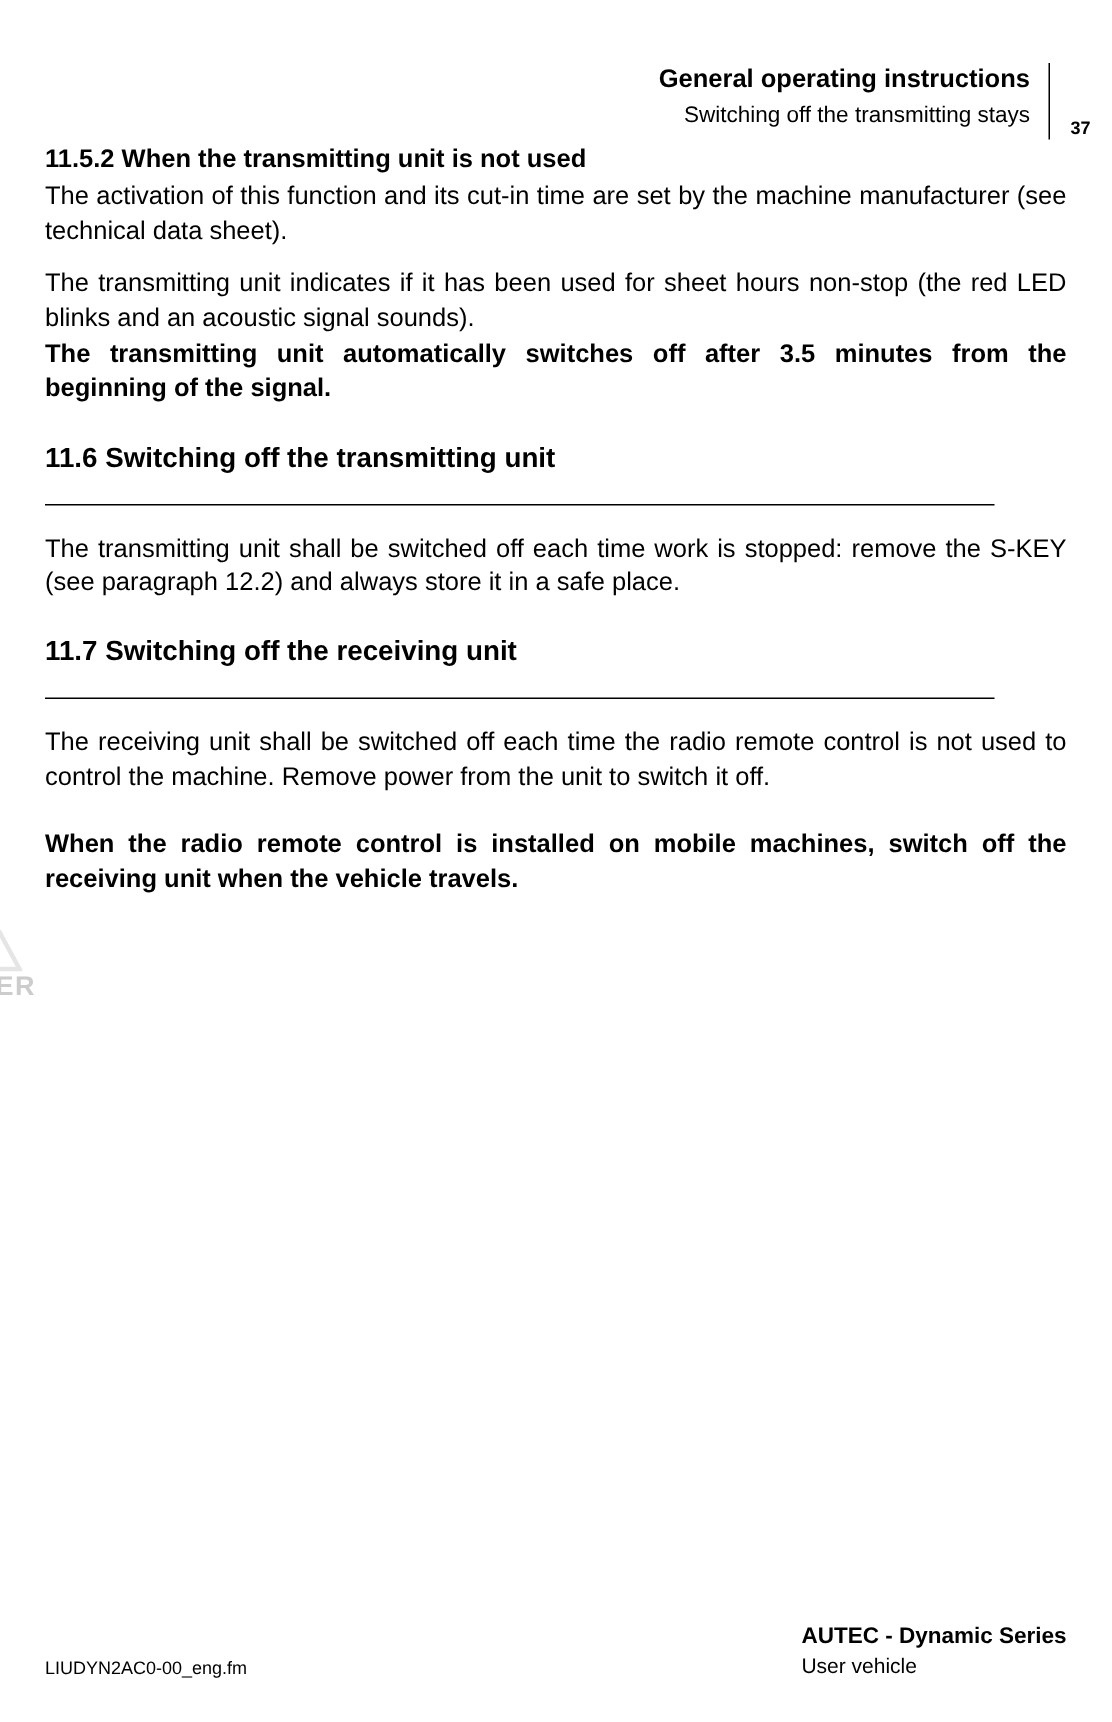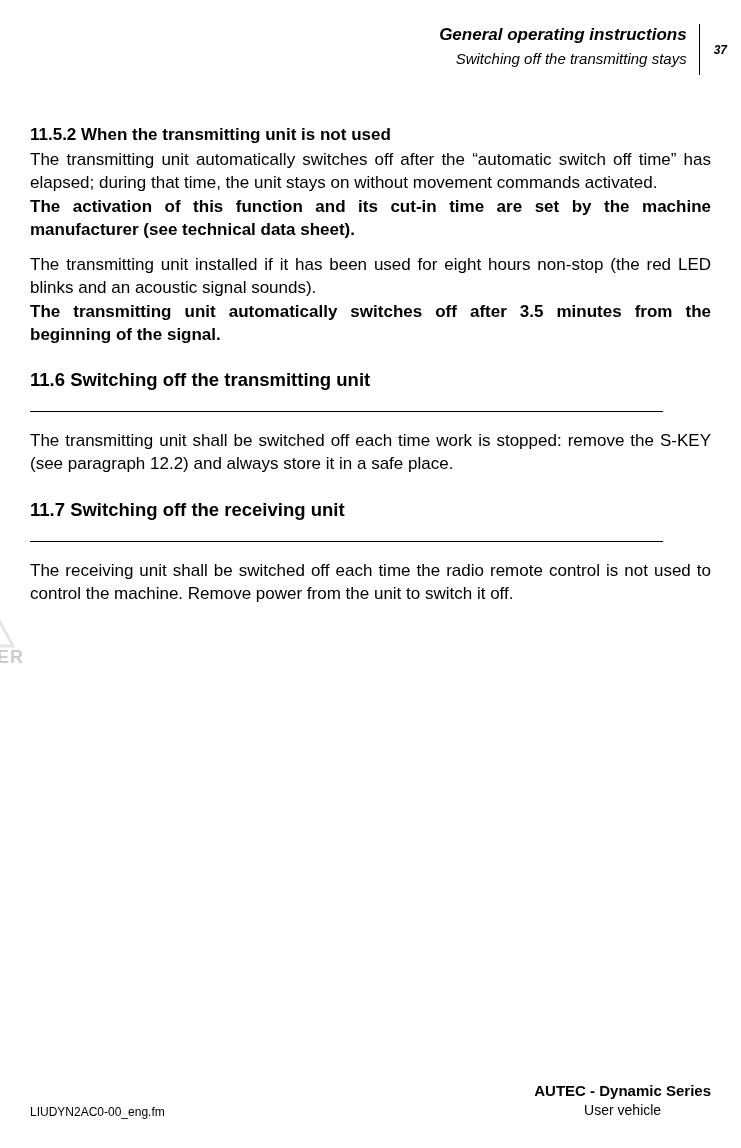--- a/index.html
+++ b/index.html
@@ -8,25 +8,24 @@
       height: 1148px;
       font-family: Arial, Helvetica, sans-serif;
       font-size: 17px;
       line-height: 1.35;
       color: #000;
       position: relative;
       background: #fff;
     }
     .header {
       position: absolute;
-      top: 24px;
+      top: 42px;
       right: 0;
       display: flex;
-      align-items: center;
-      font-style: italic;
+      align-items: flex-end;
     }
     .header-text {
       text-align: right;
       padding-right: 12px;
       border-right: 1.5px solid #000;
       padding-top: 0;
       padding-bottom: 6px;
     }
     .header-title {
       font-weight: bold;
@@ -36,21 +35,21 @@
       font-size: 15px;
       margin-top: 2px;
     }
     .page-num {
       font-weight: bold;
       font-size: 12px;
       padding: 0 14px;
     }
     .content {
       position: absolute;
-      top: 124px;
+      top: 95px;
       left: 30px;
       right: 30px;
     }
     .sub-heading {
       font-weight: bold;
       font-size: 17px;
       margin-top: 12px;
       margin-bottom: 2px;
     }
     .para {
@@ -83,21 +82,21 @@
       left: 30px;
       right: 30px;
       display: flex;
       justify-content: space-between;
       align-items: flex-end;
     }
     .footer-left {
       font-size: 12px;
     }
     .footer-right {
-      text-align: center;
+      text-align: left;
     }
     .footer-brand {
       font-weight: bold;
       font-size: 15px;
     }
     .footer-doc {
       font-size: 14px;
     }
     .watermark {
       position: absolute;
@@ -132,33 +131,33 @@
 <div class="watermark-tri">
   <svg width="30" height="28">
       <path d="M15 2 L28 26 L2 26 Z" fill="none" stroke="#e5e5e5" stroke-width="3"></path>
     </svg>
 </div>
 <div class="watermark">GER</div>
 
 <div class="content">
 
   <div class="sub-heading" style="margin-top:0">11.5.2 When the transmitting unit is not used</div>
-  <div class="para">The transmitting unit automatically switches off after the “automatic switch off time” has elapsed; during that time, the unit stays on without movement commands activated.</div>
   <div class="para">The activation of this function and its cut-in time are set by the machine manufacturer (see technical data sheet).</div>
 
   <div class="gap"></div>
 
-  <div class="para">The transmitting unit installed if it has been used for eight hours non-stop (the red LED blinks and an acoustic signal sounds).</div>
+  <div class="para">The transmitting unit indicates if it has been used for sheet hours non-stop (the red LED blinks and an acoustic signal sounds).</div>
   <div class="para">The transmitting unit automatically switches off after 3.5 minutes from the beginning of the signal.</div>
 
   <div class="section-heading">11.6 Switching off the transmitting unit</div>
   <div class="after-section para">The transmitting unit shall be switched off each time work is stopped: remove the S-KEY (see paragraph 12.2) and always store it in a safe place.</div>
 
   <div class="section-heading">11.7 Switching off the receiving unit</div>
   <div class="after-section para">The receiving unit shall be switched off each time the radio remote control is not used to control the machine. Remove power from the unit to switch it off.</div>
+  <div class="bold-para">When the radio remote control is installed on mobile machines, switch off the receiving unit when the vehicle travels.</div>
 
 </div>
 
 <div class="footer">
   <div class="footer-left">LIUDYN2AC0-00_eng.fm</div>
   <div class="footer-right">
     <div class="footer-brand">AUTEC - Dynamic Series</div>
     <div class="footer-doc">User vehicle</div>
   </div>
 </div>

